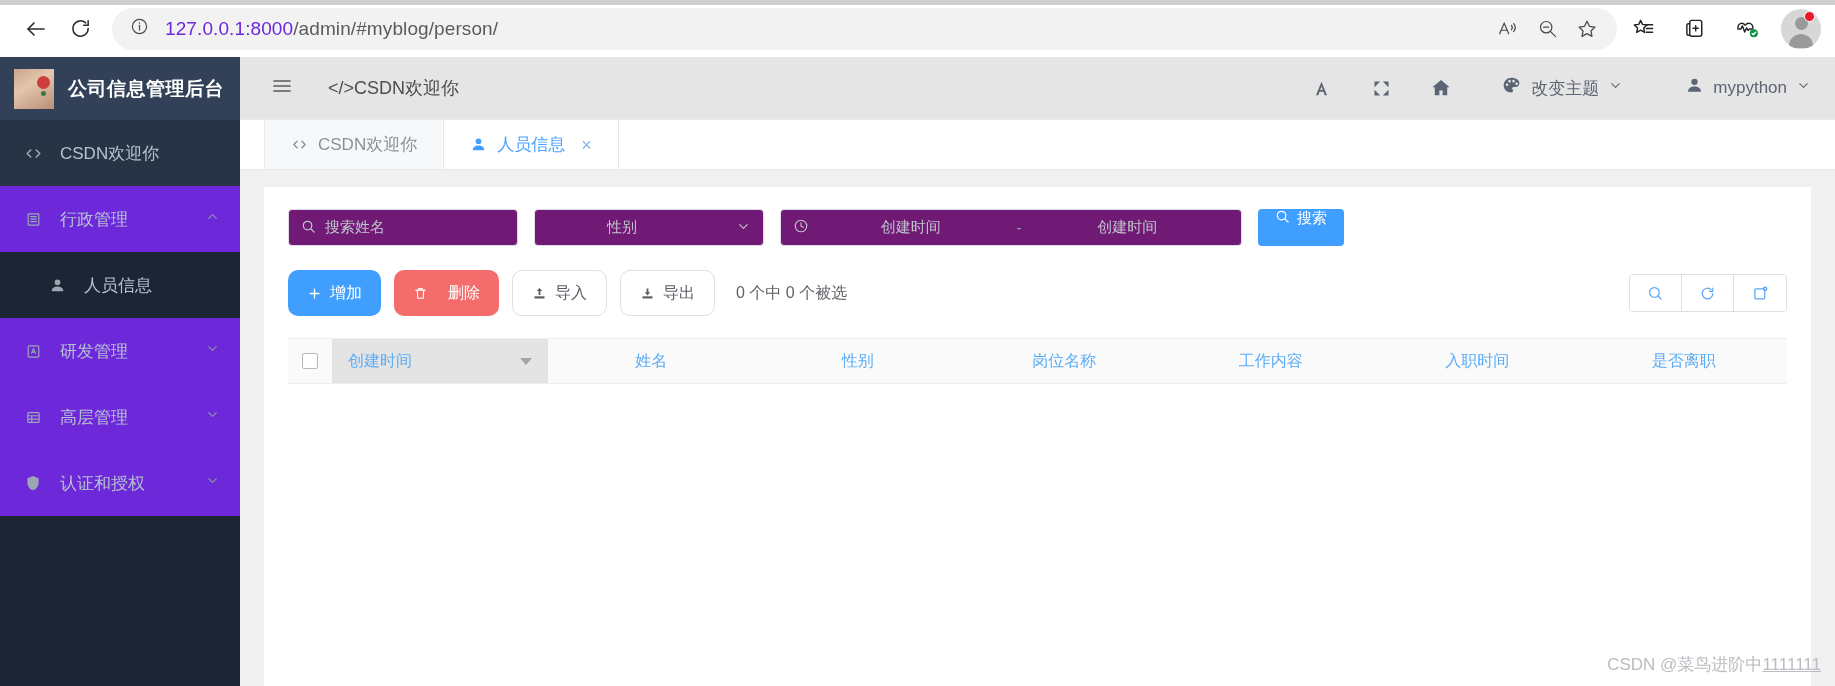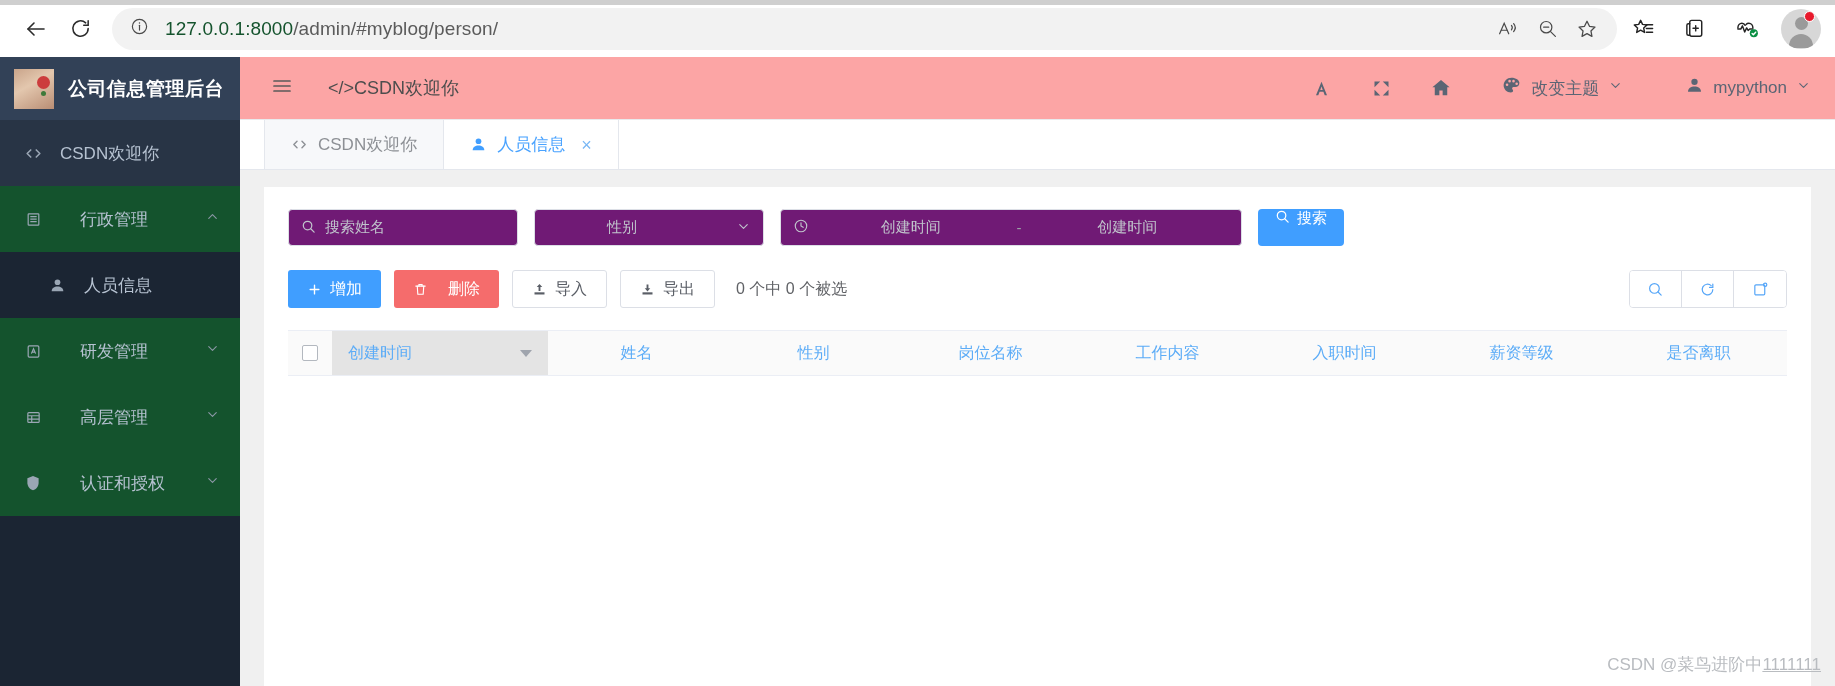--- a/index.html
+++ b/index.html
@@ -45,21 +45,21 @@
   }
   #omnibox .info-ico { flex: 0 0 auto; margin-right: 16px; color: #4a4a4a; }
   #url-text {
     flex: 1 1 auto;
     font-size: 19px;
     color: #5b5b5b;
     white-space: nowrap;
     overflow: hidden;
     letter-spacing: .1px;
   }
-  #url-text .host { color: #14532d; }
+  #url-text .host { color: #6d28d9; }
   .omni-ico {
     width: 40px; height: 40px;
     display: flex; align-items: center; justify-content: center;
     color: #4a4a4a; flex: 0 0 auto;
   }
   .tool-ico {
     width: 52px; height: 46px;
     display: flex; align-items: center; justify-content: center;
     color: #232323; flex: 0 0 auto;
   }
@@ -138,28 +138,28 @@
     position: absolute; right: 20px; top: 50%;
     transform: translateY(-50%);
     color: #8b97a6;
   }
   .side-item.sub {
     background: #1b2533;
     padding-left: 46px;
     font-size: 17px;
   }
   .side-item.lvl1 { background: #283445; }
-  .side-item.lvl1.alt { background: #14532d; gap: 20px; }
+  .side-item.lvl1.alt { background: #6d28d9; }
 
   
   #main { flex: 1 1 auto; display: flex; flex-direction: column; min-width: 0; }
 
   #topbar {
     height: 63px; flex: 0 0 63px;
-    background: #fca5a5;
+    background: #e5e5e5;
     border-bottom: 1px solid #e9eaec;
     display: flex; align-items: center;
     padding: 0 24px 0 30px;
   }
   #hamburger { color: #5a5a5a; flex: 0 0 auto; }
   #topbar-title {
     font-size: 18px; color: #4d4d4d;
     margin-left: 34px; white-space: nowrap;
   }
   #topbar-spacer { flex: 1 1 auto; }
@@ -240,21 +240,21 @@
     padding: 0 17px;
   }
   #btn-search .s-ico { margin-right: 7px; display: flex; }
 
   
   #action-row {
     display: flex; align-items: center;
     margin-top: 24px;
   }
   .abtn {
-    height: 38px; border-radius: 3px;
+    height: 46px; border-radius: 10px;
     display: flex; align-items: center; justify-content: center;
     font-size: 16px; padding: 0 19px;
     margin-right: 13px;
   }
   #btn-add { background: #409eff; color: #fff; }
   #btn-del { background: #f56c6c; color: #fff; gap: 12px; }
   #btn-import, #btn-export {
     background: #fff; color: #5a5e66;
     border: 1px solid #dcdfe6;
   }
@@ -681,21 +681,20 @@
             </span>
             <span class="th th-sorted">
               <span>创建时间</span>
               <span class="caret"></span>
             </span>
             <span class="th">姓名</span>
             <span class="th">性别</span>
             <span class="th">岗位名称</span>
             <span class="th">工作内容</span>
             <span class="th">入职时间</span>
-            <span class="th">薪资等级</span>
             <span class="th">是否离职</span>
           </div>
           <div id="tbody"></div>
         </div>
 
       </div>
 
       <div id="watermark">
         <span>CSDN @菜鸟进阶中</span><span class="u">1111111</span>
       </div>

